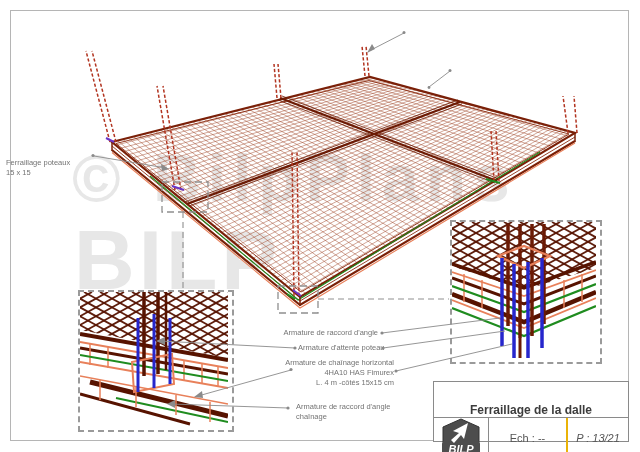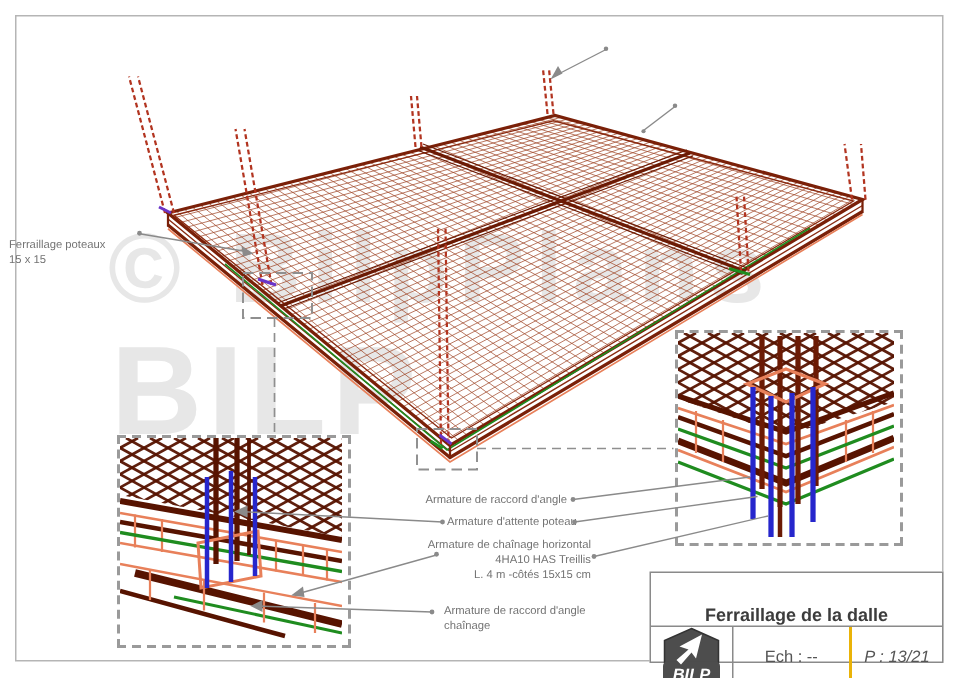--- a/index.html
+++ b/index.html
@@ -424,21 +424,21 @@
     <div>15 x 15</div>
   </div>
   <div id="ann-m1" class="ann">
     <span>Armature de raccord d'angle</span>
   </div>
   <div id="ann-m2" class="ann">
     <span>Armature d'attente poteau</span>
   </div>
   <div id="ann-m3" class="ann">
     <div>Armature de chaînage horizontal</div>
-    <div>4HA10 HAS Treillis</div>
+    <div>4HA10 HAS Fimurex</div>
     <div>L. 4 m -côtés 15x15 cm</div>
   </div>
   <div id="ann-m4" class="ann">
     <div>Armature de raccord d'angle</div>
     <div>chaînage</div>
   </div>
 
   <div id="title-block">
     <div id="tb-title-row">Ferraillage de la dalle</div>
     <div id="tb-bottom-row">

